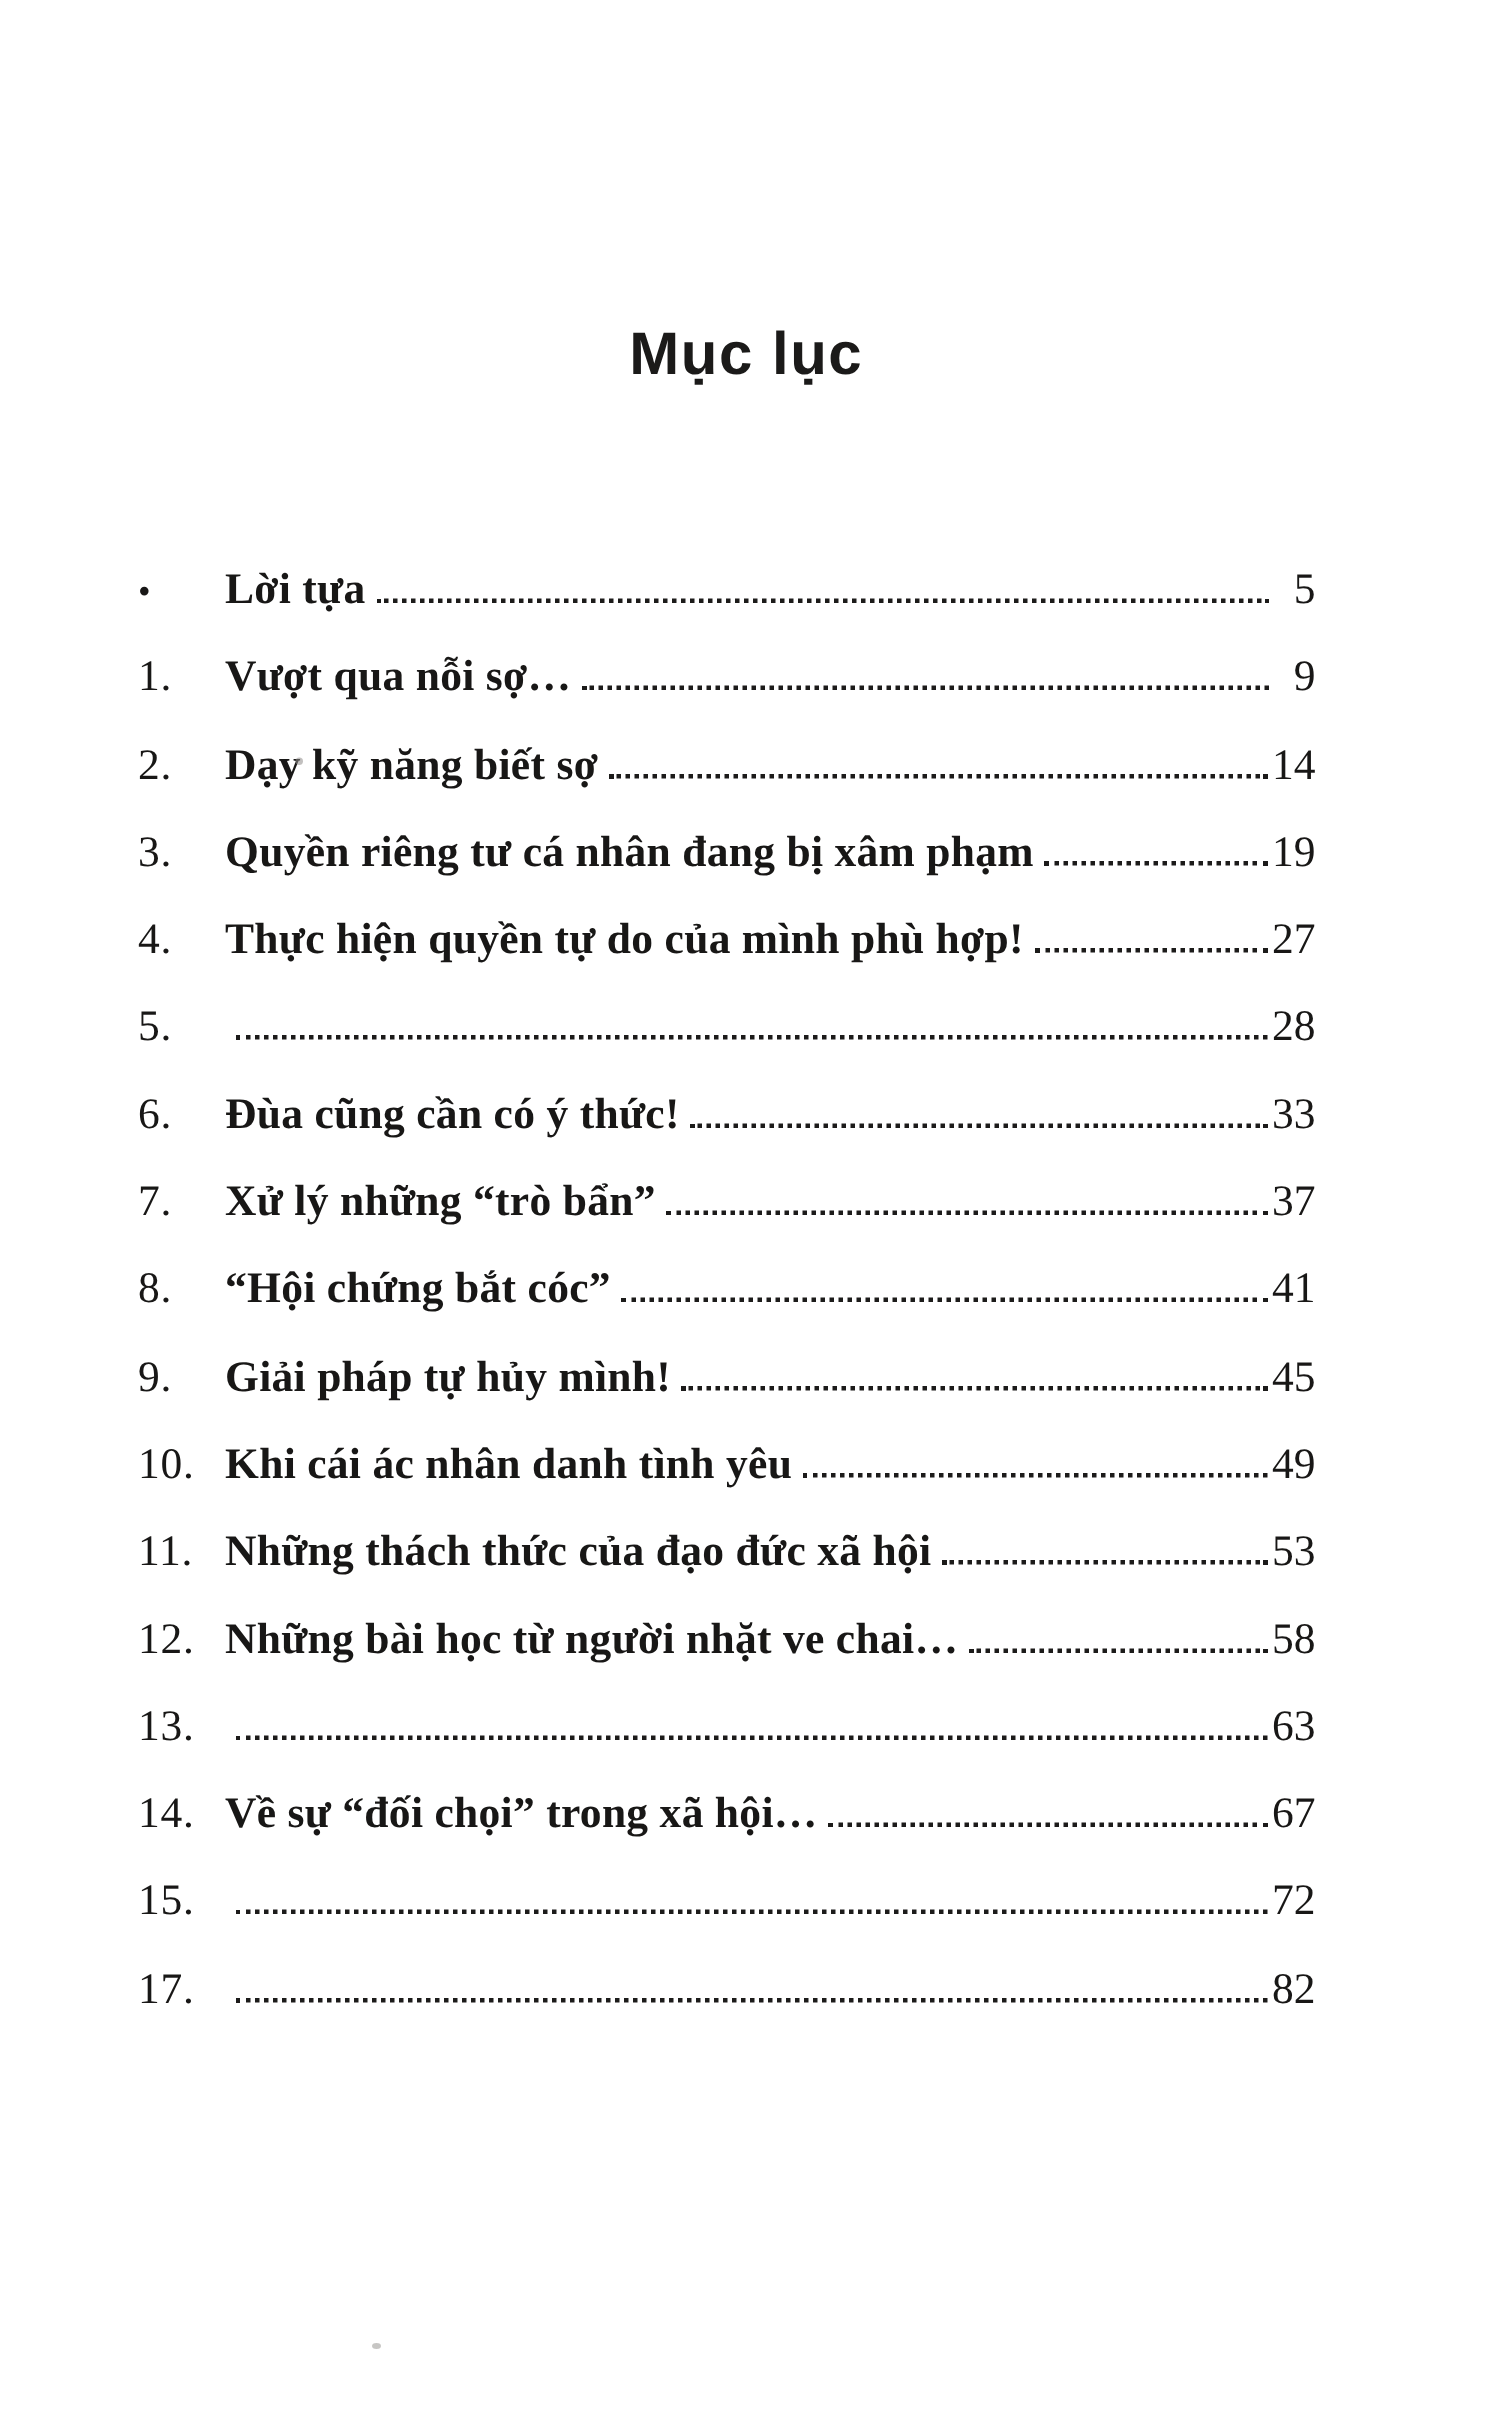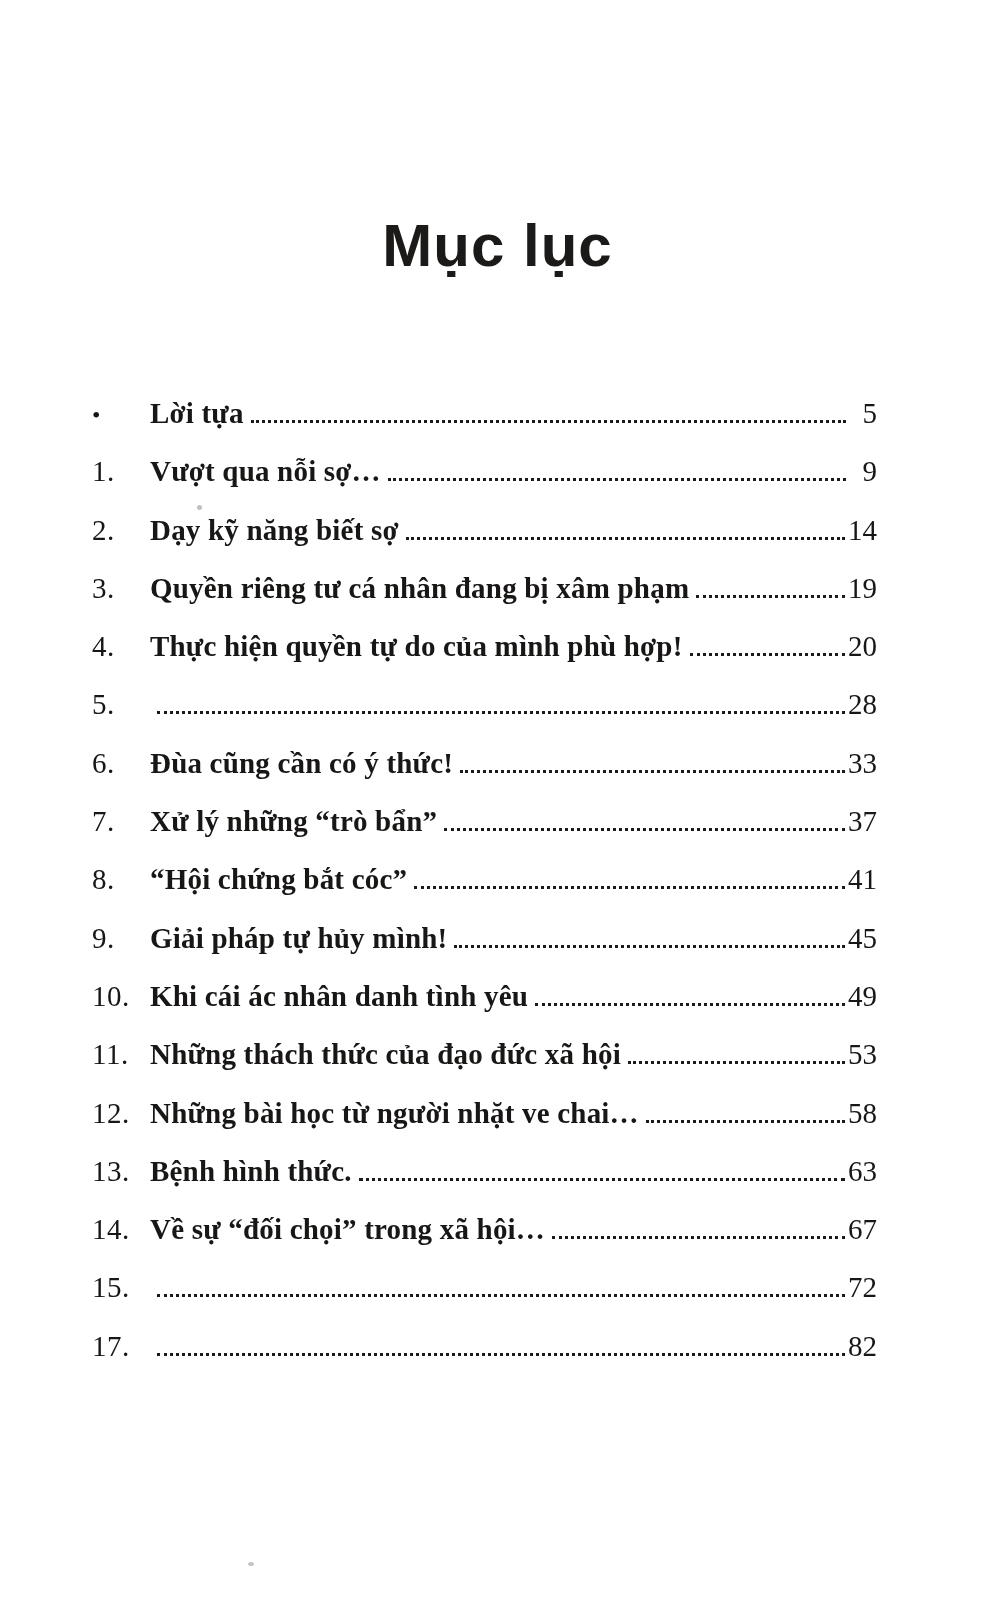--- a/index.html
+++ b/index.html
@@ -17,21 +17,21 @@
   }
   .page {
     position: absolute;
     inset: 0;
   }
   .title {
     margin: 0;
     padding-top: 216px;
     font-family: "Liberation Sans", "DejaVu Sans", sans-serif;
     font-weight: 700;
-    font-size: 60px;
+    font-size: 40px;
     line-height: 1;
     letter-spacing: 1px;
     text-align: center;
     color: #1b1a19;
   }
   .toc {
     margin: 108px 118px 0 92px;
   }
   .row {
     display: flex;
@@ -106,21 +106,21 @@
       <span class="marker">3.</span>
       <span class="label">Quyền riêng tư cá nhân đang bị xâm phạm</span>
       <span class="leader"></span>
       <span class="pagenum">19</span>
     </div>
 
     <div class="row">
       <span class="marker">4.</span>
       <span class="label">Thực hiện quyền tự do của mình phù hợp!</span>
       <span class="leader"></span>
-      <span class="pagenum">20</span>
+      <span class="pagenum">27</span>
     </div>
 
     <div class="row">
       <span class="marker">5.</span>
       <span class="leader"></span>
       <span class="pagenum">28</span>
     </div>
 
     <div class="row">
       <span class="marker">6.</span>
@@ -166,21 +166,20 @@
 
     <div class="row">
       <span class="marker">12.</span>
       <span class="label">Những bài học từ người nhặt ve chai…</span>
       <span class="leader"></span>
       <span class="pagenum">58</span>
     </div>
 
     <div class="row">
       <span class="marker">13.</span>
-      <span class="label">Bệnh hình thức.</span>
       <span class="leader"></span>
       <span class="pagenum">63</span>
     </div>
 
     <div class="row">
       <span class="marker">14.</span>
       <span class="label">Về sự “đối chọi” trong xã hội…</span>
       <span class="leader"></span>
       <span class="pagenum">67</span>
     </div>

